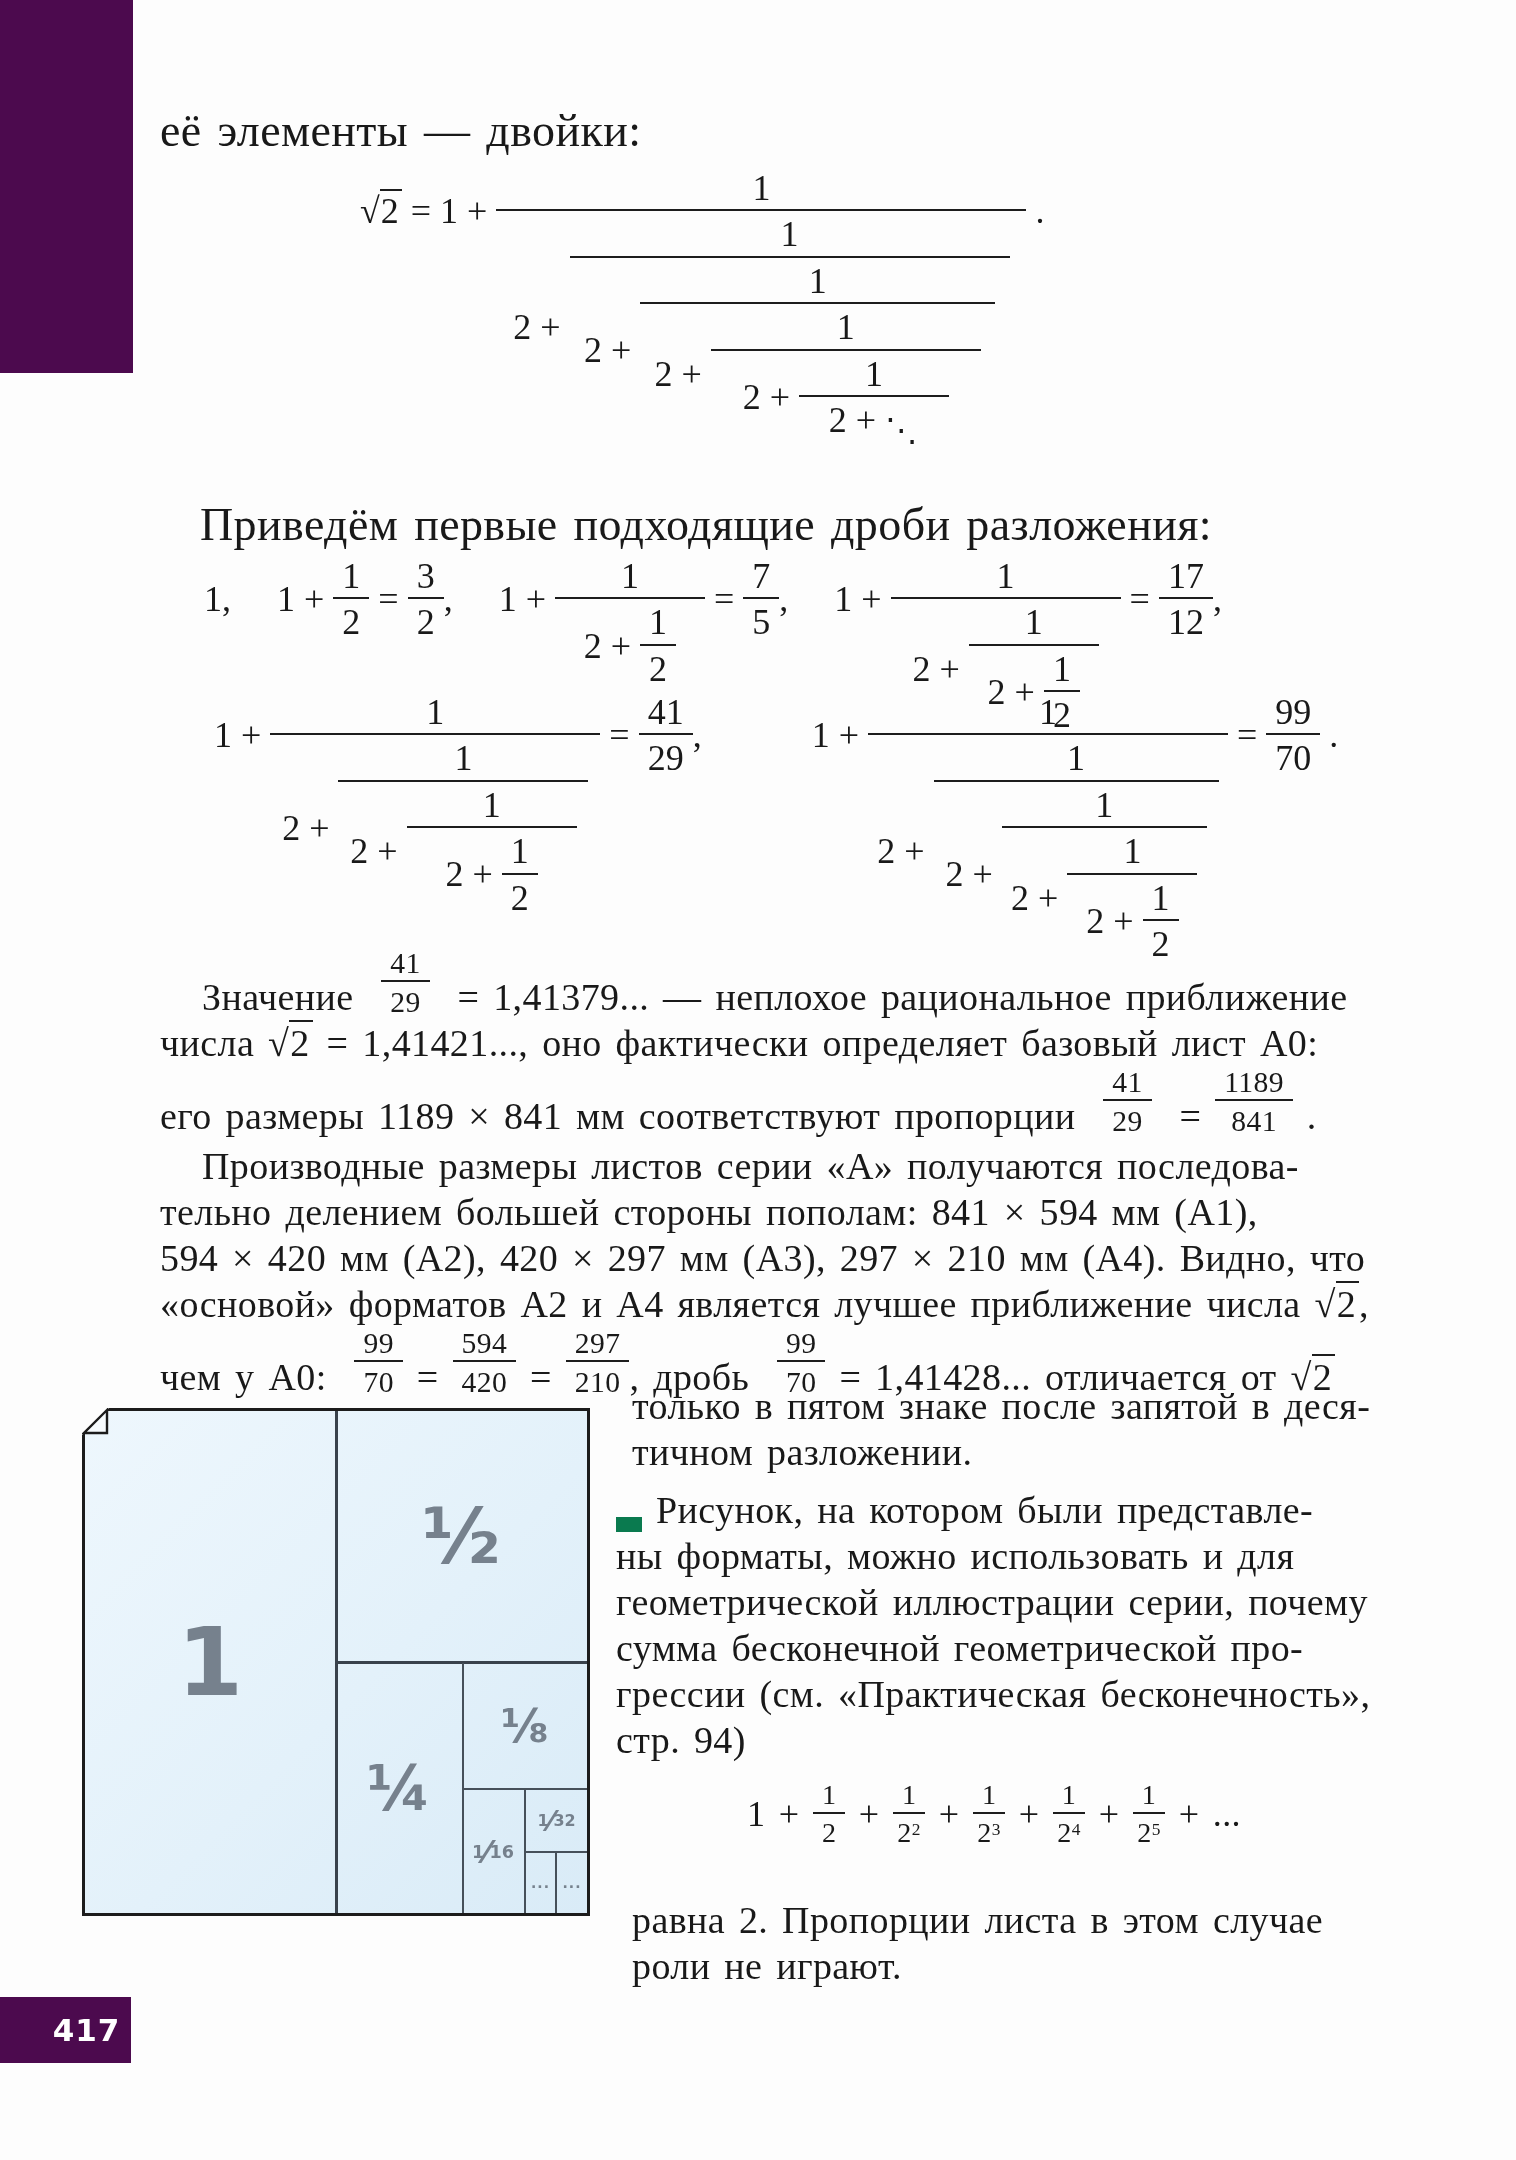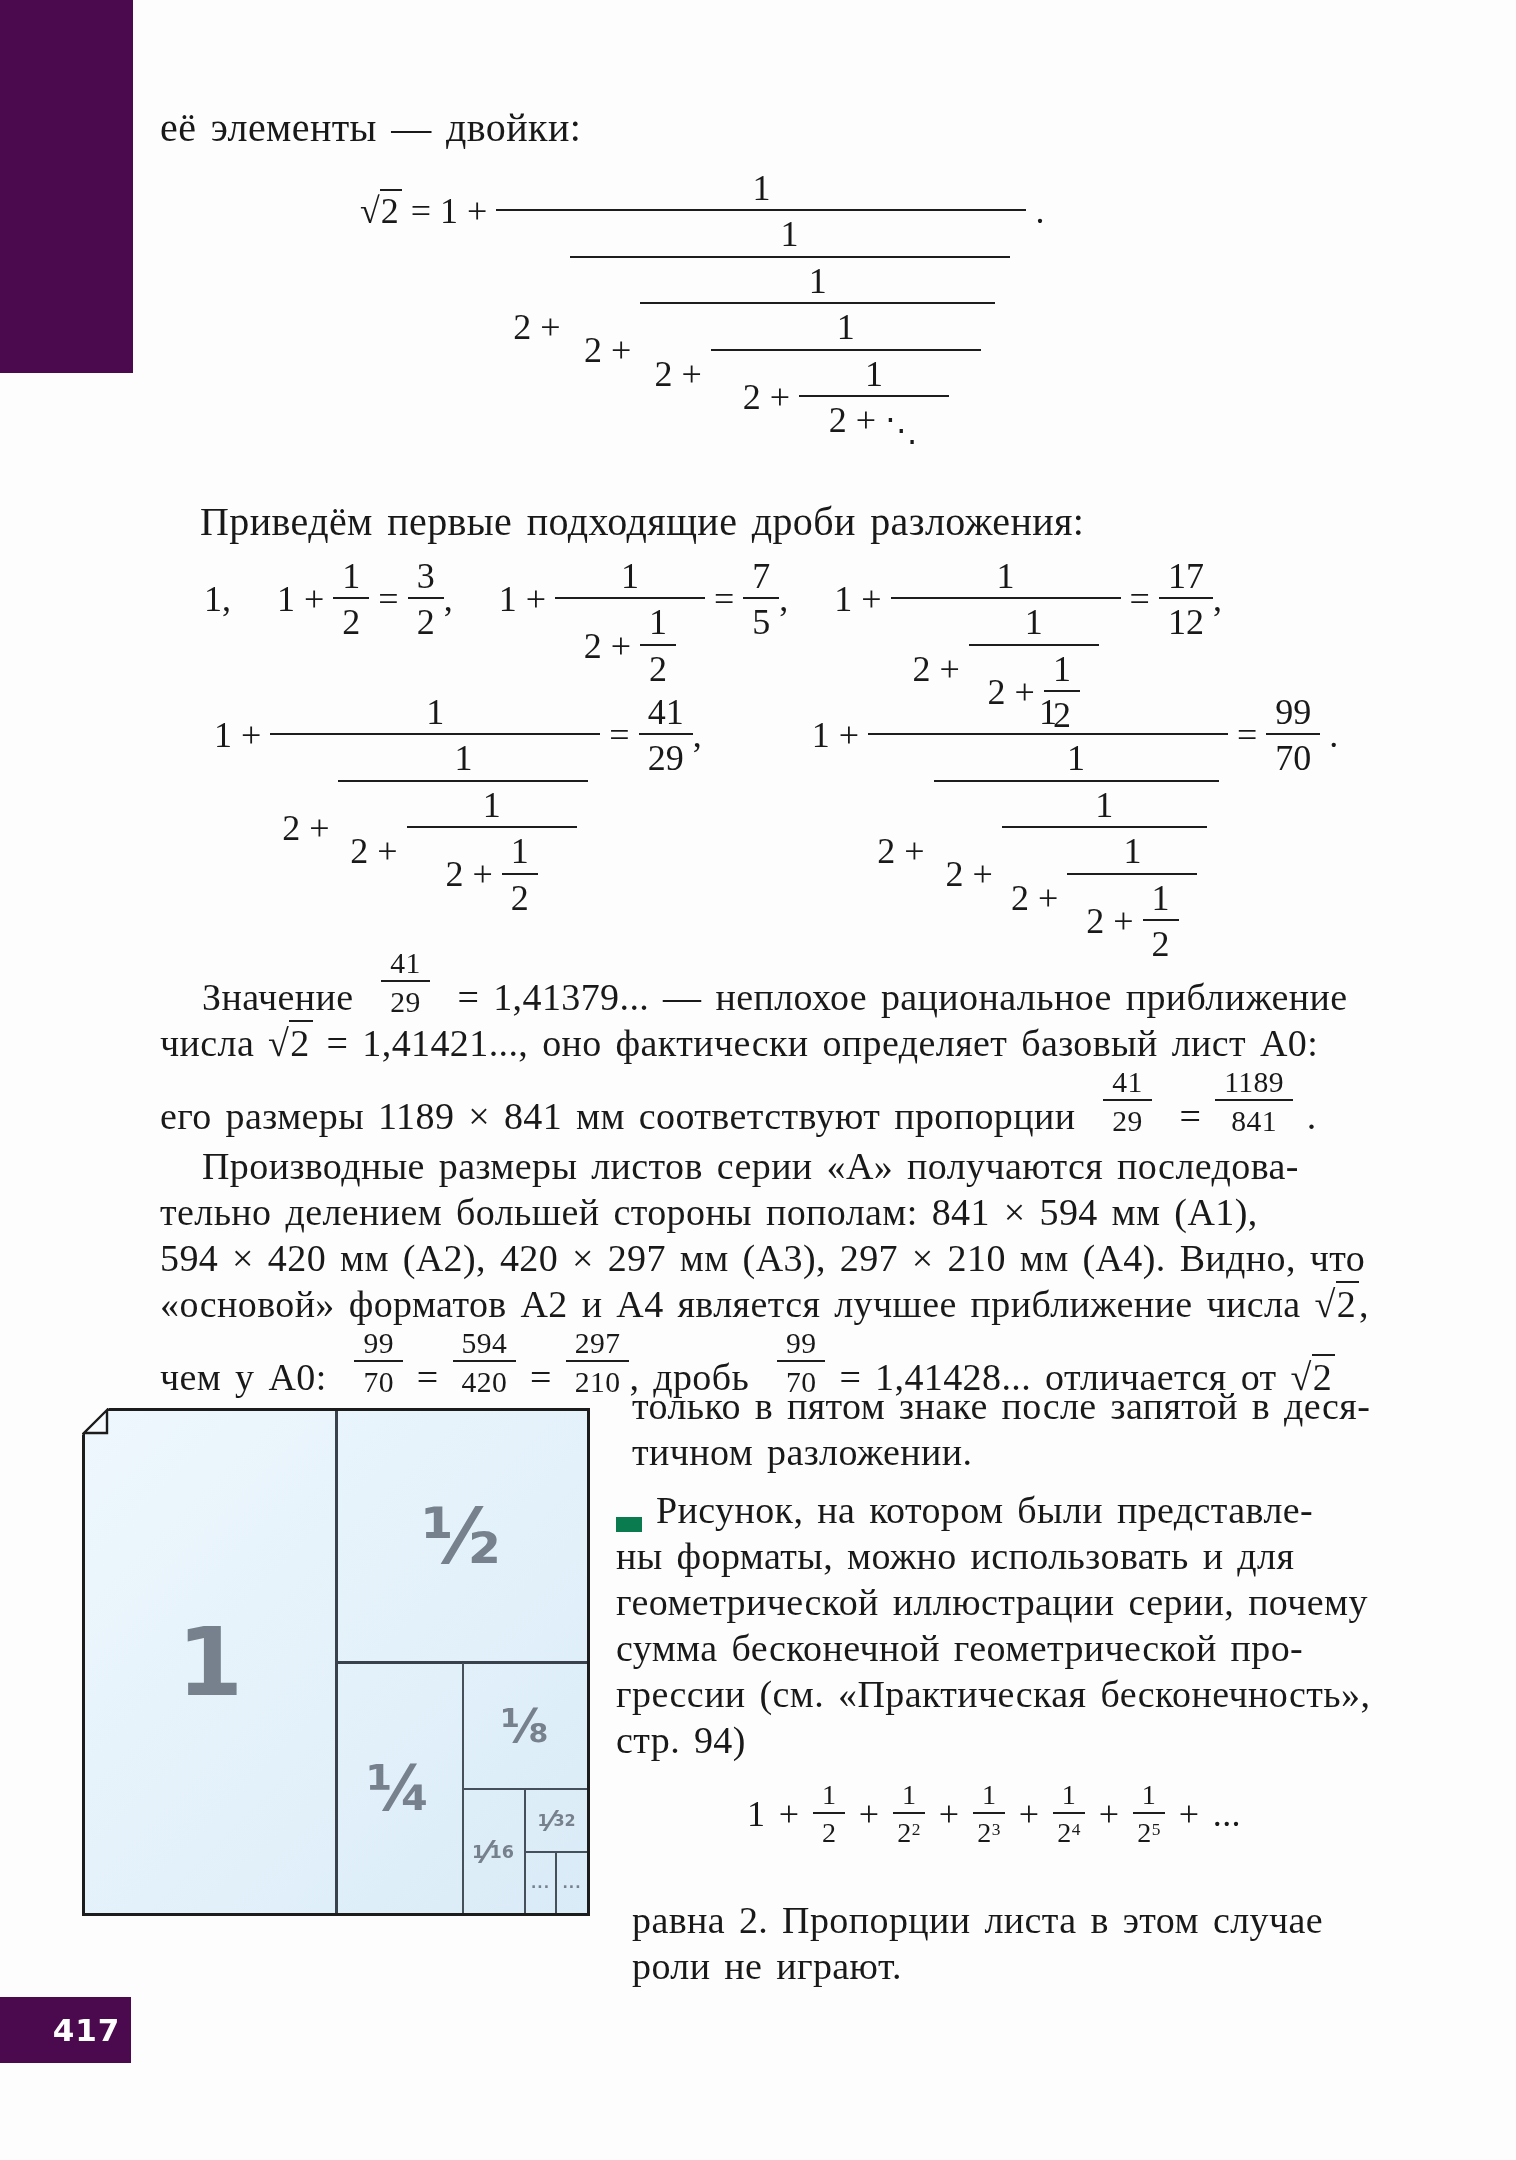--- a/index.html
+++ b/index.html
@@ -8,21 +8,21 @@
     font-family:"Liberation Serif","DejaVu Serif",serif; color:#191919; overflow:hidden;
   }
   .abs{position:absolute;}
   
   #top-accent{left:0;top:0;width:133px;height:373px;background:#4c0a4e;}
   #pagenum-box{left:0;top:1997px;width:131px;height:66px;background:#4c0a4e;
     display:flex;align-items:center;justify-content:center;}
   #pagenum-box .num{color:#ffffff;font-family:"DejaVu Sans","Liberation Sans",sans-serif;
     font-weight:bold;font-size:31px;letter-spacing:1px;margin-left:42px;}
   
-  .txt{font-size:40px;letter-spacing:.4px;word-spacing:4px;white-space:pre;}
+  .txt{font-size:46px;letter-spacing:.4px;word-spacing:4px;white-space:pre;}
   .para .pline{display:flex;align-items:flex-end;min-height:46px;white-space:pre;}
   .pline .t{white-space:pre;}
   .para{font-size:38px;letter-spacing:.4px;word-spacing:4px;}
   .para .fr{font-size:.78em;}
   
   .eq{display:flex;align-items:flex-start;font-size:36px;}
   .eq .mid{display:inline-block;margin-top:23px;line-height:41px;white-space:pre;}
   .fr{display:inline-flex;flex-direction:column;text-align:center;vertical-align:middle;line-height:1.15;}
   .fr .nu{display:block;border-bottom:2.5px solid #1d1d1d;padding:0 9px;}
   .fr .de{display:flex;align-items:center;justify-content:center;padding-top:3px;white-space:pre;}

